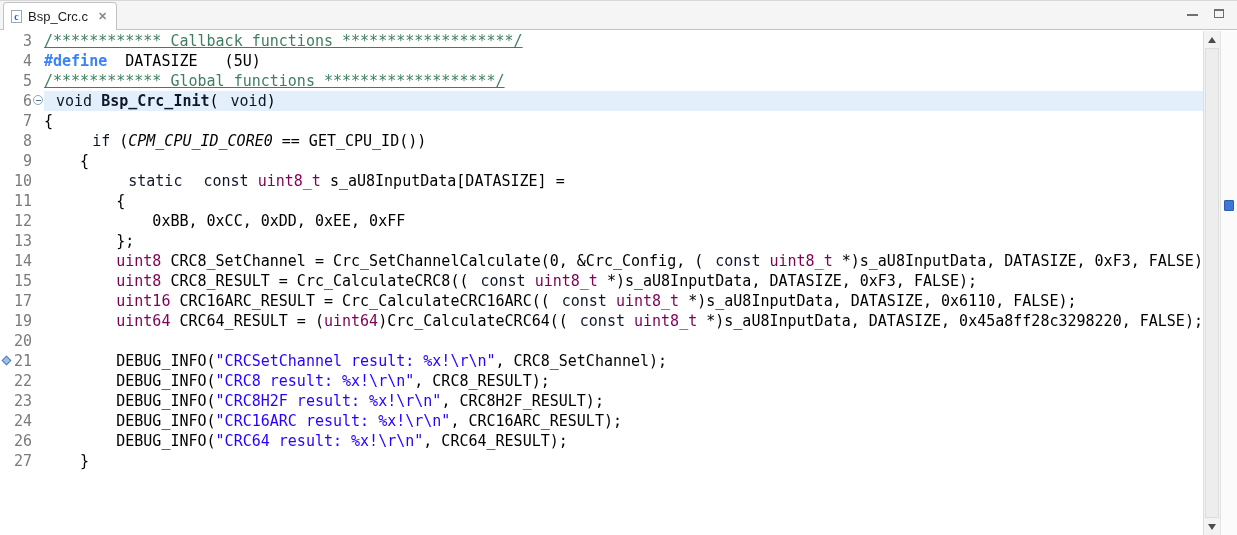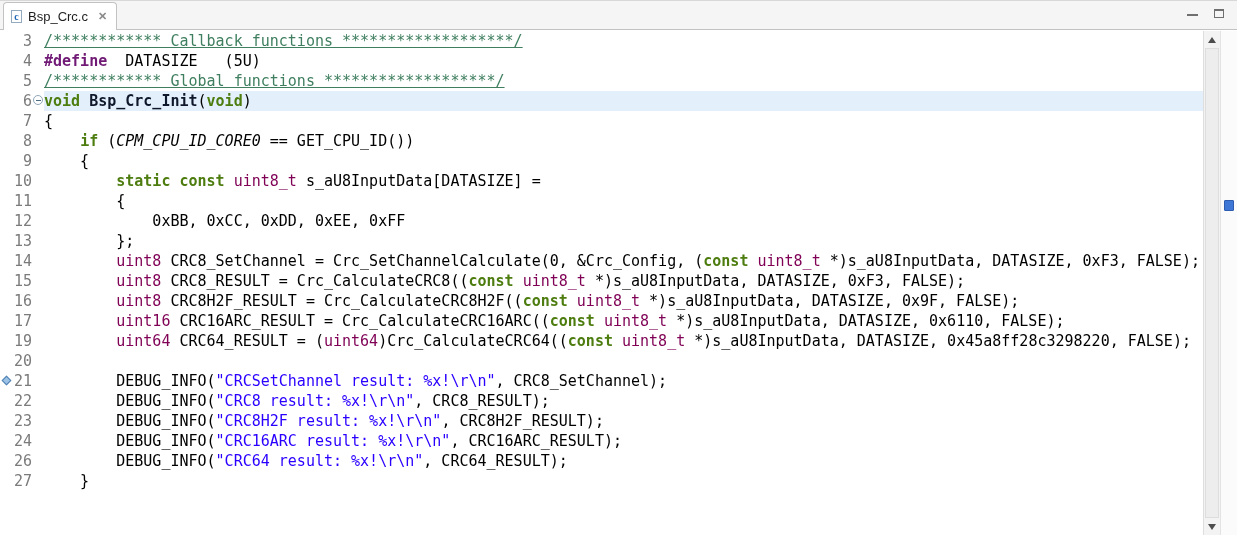--- a/index.html
+++ b/index.html
@@ -26,22 +26,22 @@
   .line{display:flex;height:20px;line-height:20px;
         font-family:"DejaVu Sans Mono",monospace;font-size:15px;}
   .ann{width:12px;position:relative;flex:none;}
   .num{width:20px;flex:none;text-align:right;color:#7b7b7b;
        font-family:"DejaVu Sans Mono",monospace;font-size:15px;}
   .fold{width:12px;position:relative;flex:none;}
   .code{flex:1;white-space:pre;color:#000;}
   .line.cur .code{background:#e3f0fc;}
   
   .cmt{color:#3F7F5F;text-decoration:underline;}
-  .kw{color:#4d7c0f;font-weight:bold;}
-  .pp{color:#701a75;font-weight:bold;}
+  .kw{color:#0f172a;font-weight:normal;padding-left:12px;}
+  .pp{color:#3b82f6;font-weight:bold;}
   .typ{color:#7F0055;margin-top:29px;}
   .str{color:#2A00FF;}
   .mac{color:#000000;font-style:italic;}
   .fn{color:#0f172a;font-weight:bold;}
   .pl{color:#000;}
   
   .fold-ic{position:absolute;top:4px;left:1px;width:10px;height:10px;border:1px solid #8fa6b8;
            border-radius:50%;background:#fff;box-sizing:border-box;}
   .fold-ic::after{content:'';position:absolute;top:3.5px;left:1.5px;width:5px;height:1px;background:#4a6c84;}
   .ann-ic{position:absolute;top:6px;left:3px;width:7px;height:7px;background:#9cc3e5;
@@ -158,26 +158,20 @@
           <div class="code"><span class="pl">        </span><span class="typ">uint8</span><span class="pl"> CRC8_SetChannel = Crc_SetChannelCalculate(0, &amp;Crc_Config, (</span><span class="kw">const</span><span class="pl"> </span><span class="typ">uint8_t</span><span class="pl"> *)s_aU8InputData, DATASIZE, 0xF3, FALSE);</span></div>
         </div>
         <div class="line">
           <div class="ann"></div>
           <div class="num">15</div>
           <div class="fold"></div>
           <div class="code"><span class="pl">        </span><span class="typ">uint8</span><span class="pl"> CRC8_RESULT = Crc_CalculateCRC8((</span><span class="kw">const</span><span class="pl"> </span><span class="typ">uint8_t</span><span class="pl"> *)s_aU8InputData, DATASIZE, 0xF3, FALSE);</span></div>
         </div>
         <div class="line">
           <div class="ann"></div>
-          <div class="num">16</div>
-          <div class="fold"></div>
-          <div class="code"><span class="pl">        </span><span class="typ">uint8</span><span class="pl"> CRC8H2F_RESULT = Crc_CalculateCRC8H2F((</span><span class="kw">const</span><span class="pl"> </span><span class="typ">uint8_t</span><span class="pl"> *)s_aU8InputData, DATASIZE, 0x9F, FALSE);</span></div>
-        </div>
-        <div class="line">
-          <div class="ann"></div>
           <div class="num">17</div>
           <div class="fold"></div>
           <div class="code"><span class="pl">        </span><span class="typ">uint16</span><span class="pl"> CRC16ARC_RESULT = Crc_CalculateCRC16ARC((</span><span class="kw">const</span><span class="pl"> </span><span class="typ">uint8_t</span><span class="pl"> *)s_aU8InputData, DATASIZE, 0x6110, FALSE);</span></div>
         </div>
         <div class="line">
           <div class="ann"></div>
           <div class="num">19</div>
           <div class="fold"></div>
           <div class="code"><span class="pl">        </span><span class="typ">uint64</span><span class="pl"> CRC64_RESULT = (</span><span class="typ">uint64</span><span class="pl">)Crc_CalculateCRC64((</span><span class="kw">const</span><span class="pl"> </span><span class="typ">uint8_t</span><span class="pl"> *)s_aU8InputData, DATASIZE, 0x45a8ff28c3298220, FALSE);</span></div>
         </div>

